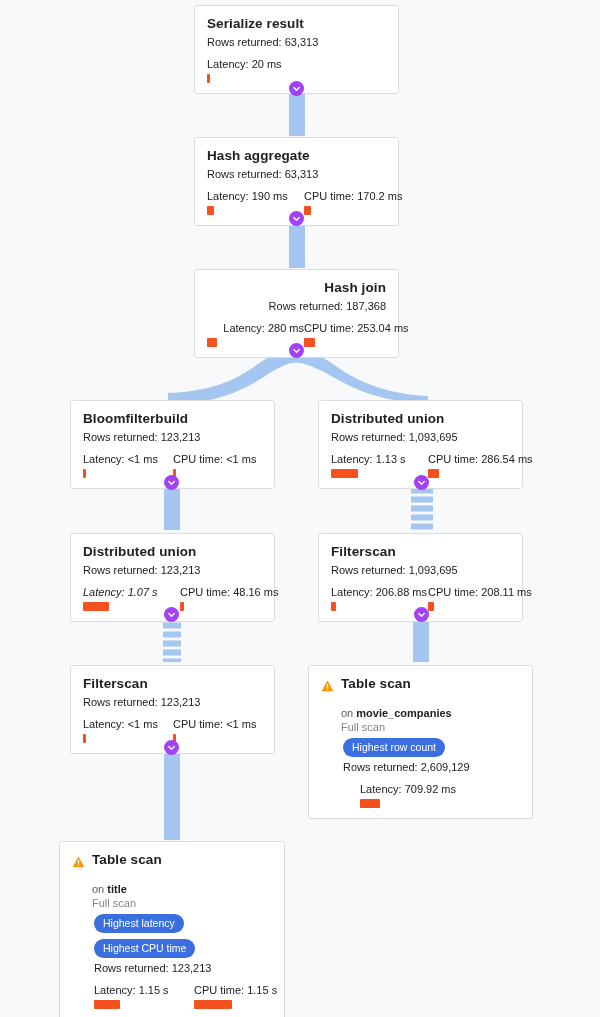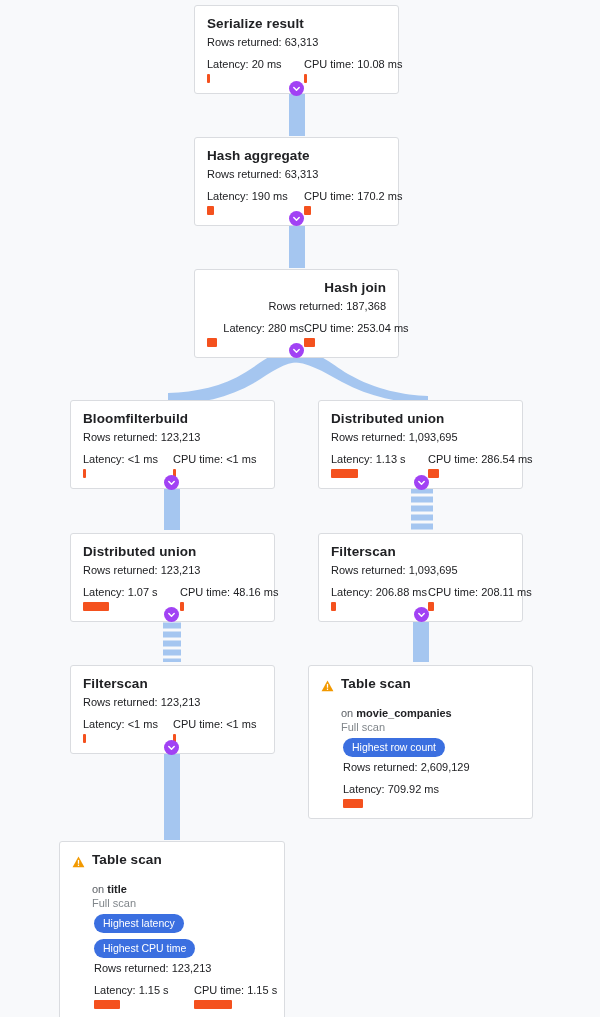--- a/index.html
+++ b/index.html
@@ -201,24 +201,20 @@
       </div>
     </div>
     <div class="rows">
       <span>Rows returned: </span><span>63,313</span>
     </div>
     <div class="metrics">
       <div class="metric" style="width:97px;">
         <div class="metric-label"><span>Latency: </span><span>20 ms</span></div>
         <div class="metric-bar" style="width:3px;"></div>
       </div>
-      <div class="metric">
-        <div class="metric-label"><span>CPU time: </span><span>10.08 ms</span></div>
-        <div class="metric-bar" style="width:3px;"></div>
-      </div>
     </div>
   </div>
 
   <div class="node" style="left:194px; top:137px; width:205px;">
     <div class="node-head">
       <div class="node-titles">
         <div class="node-title">Hash aggregate</div>
       </div>
     </div>
     <div class="rows">
@@ -302,21 +298,21 @@
   <div class="node" style="left:70px; top:533px; width:205px;">
     <div class="node-head">
       <div class="node-titles">
         <div class="node-title">Distributed union</div>
       </div>
     </div>
     <div class="rows">
       <span>Rows returned: </span><span>123,213</span>
     </div>
     <div class="metrics">
-      <div class="metric" style="width:97px;">
+      <div class="metric" style="width:97px;font-style:italic;">
         <div class="metric-label"><span>Latency: </span><span>1.07 s</span></div>
         <div class="metric-bar" style="width:26px;"></div>
       </div>
       <div class="metric">
         <div class="metric-label"><span>CPU time: </span><span>48.16 ms</span></div>
         <div class="metric-bar" style="width:4px;"></div>
       </div>
     </div>
   </div>
 
@@ -379,21 +375,21 @@
         <div class="node-sub2">Full scan</div>
       </div>
     </div>
     <div class="badges">
       <span class="badge">Highest row count</span>
     </div>
     <div class="rows">
       <span>Rows returned: </span><span>2,609,129</span>
     </div>
     <div class="metrics">
-      <div class="metric" style="width:96px;">
+      <div class="metric" style="width:96px;margin-left:17px;">
         <div class="metric-label"><span>Latency: </span><span>709.92 ms</span></div>
         <div class="metric-bar" style="width:20px;"></div>
       </div>
     </div>
   </div>
 
   <div class="node has-warn" style="left:59px; top:841px; width:226px;">
     <div class="node-head">
       <span class="warn-icon">
         <svg width="13" height="12" viewBox="0 0 14 13">

